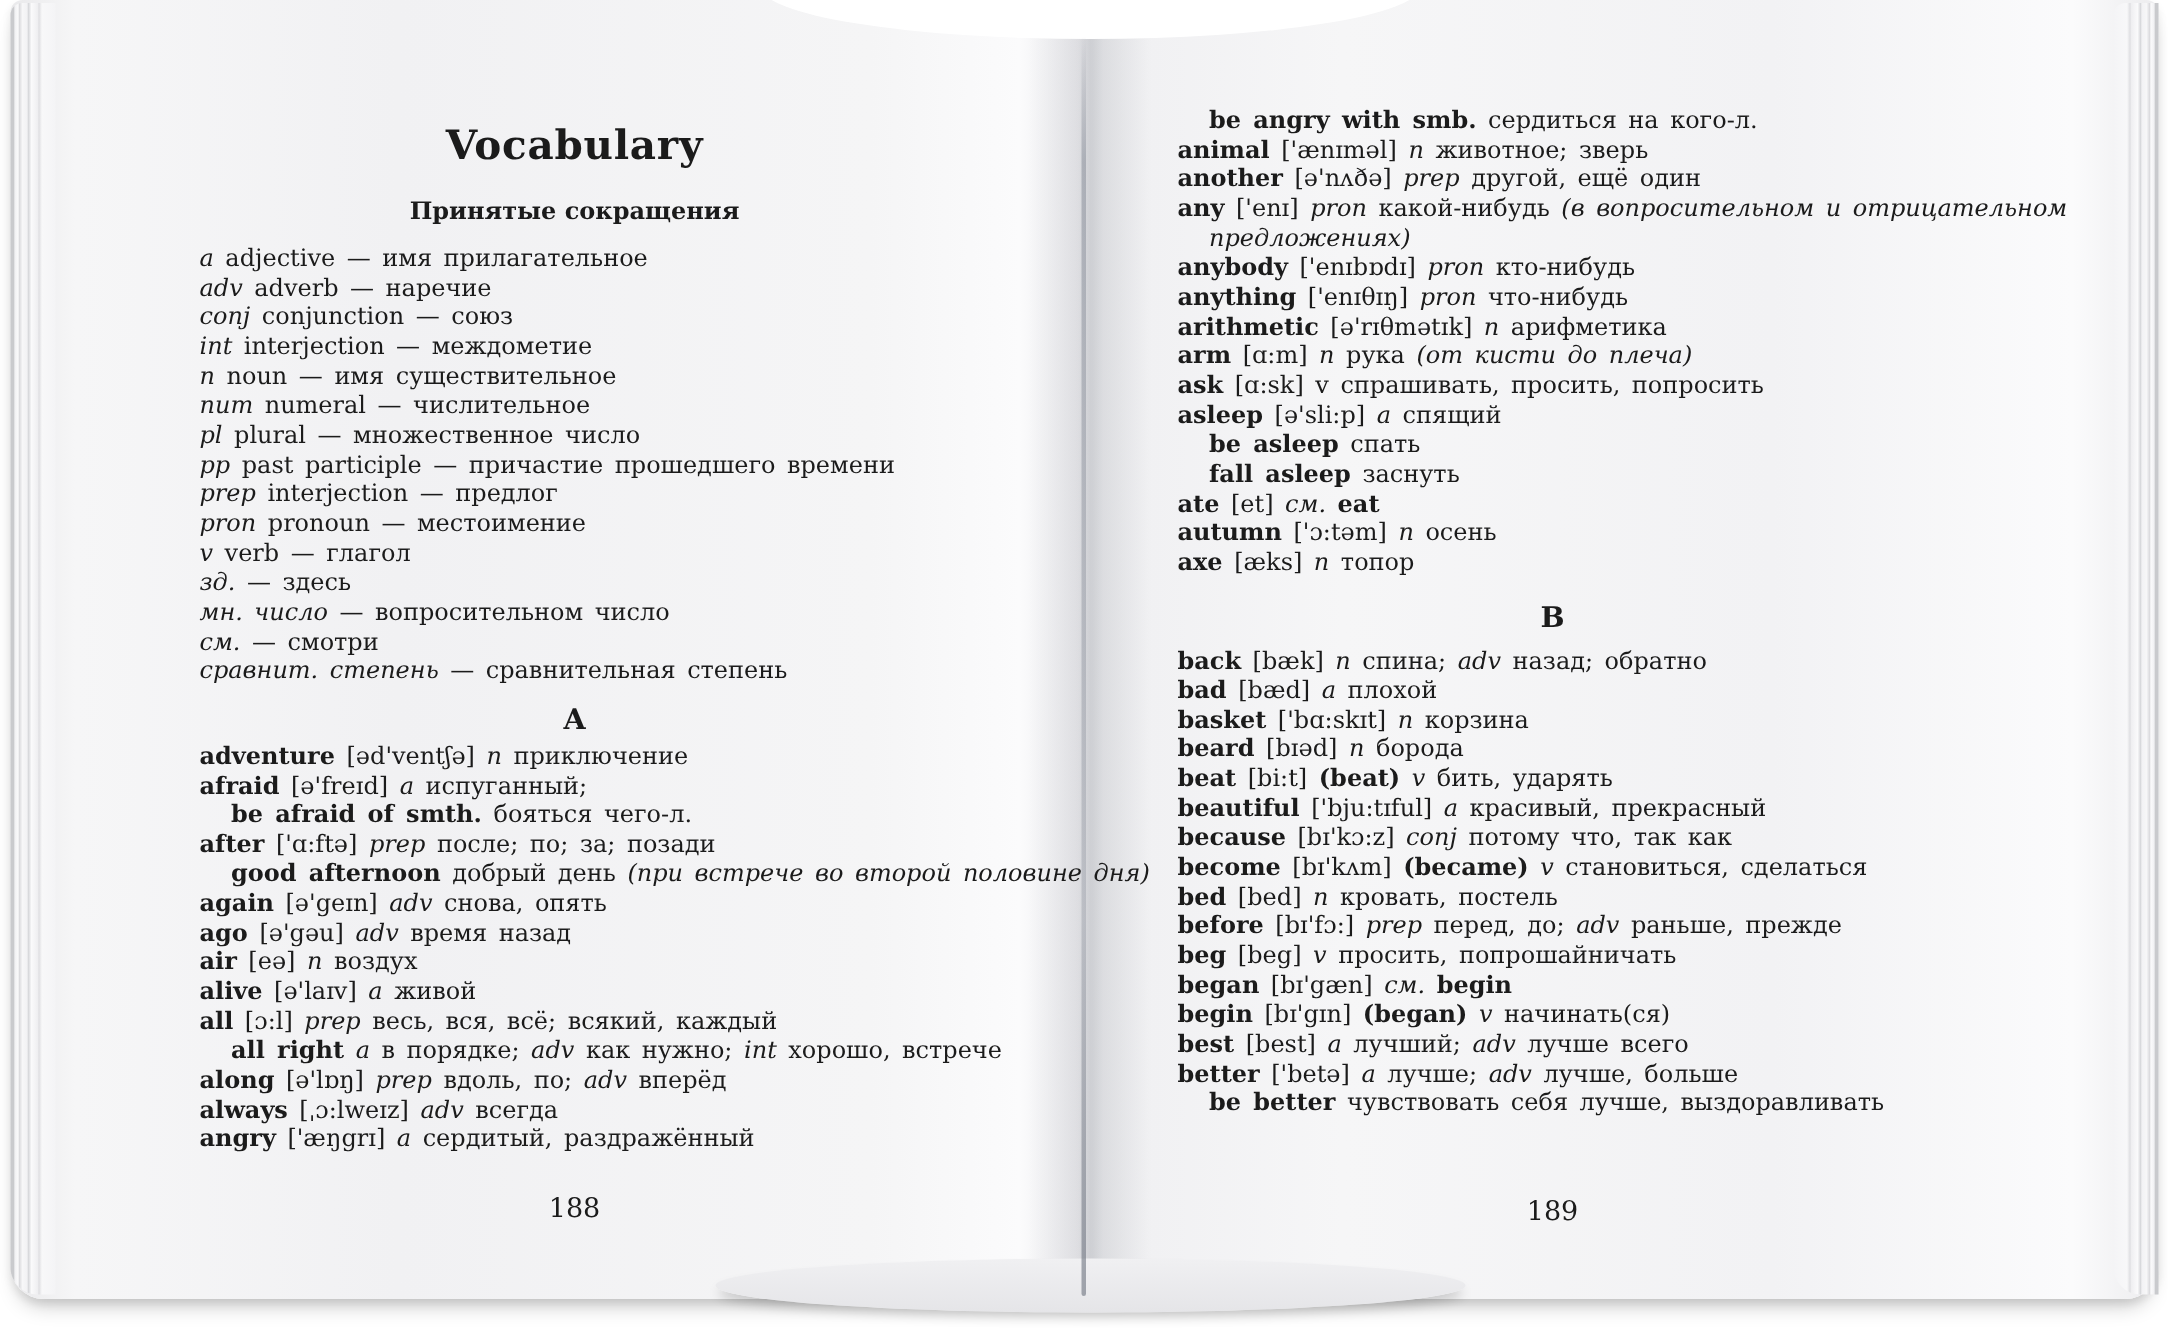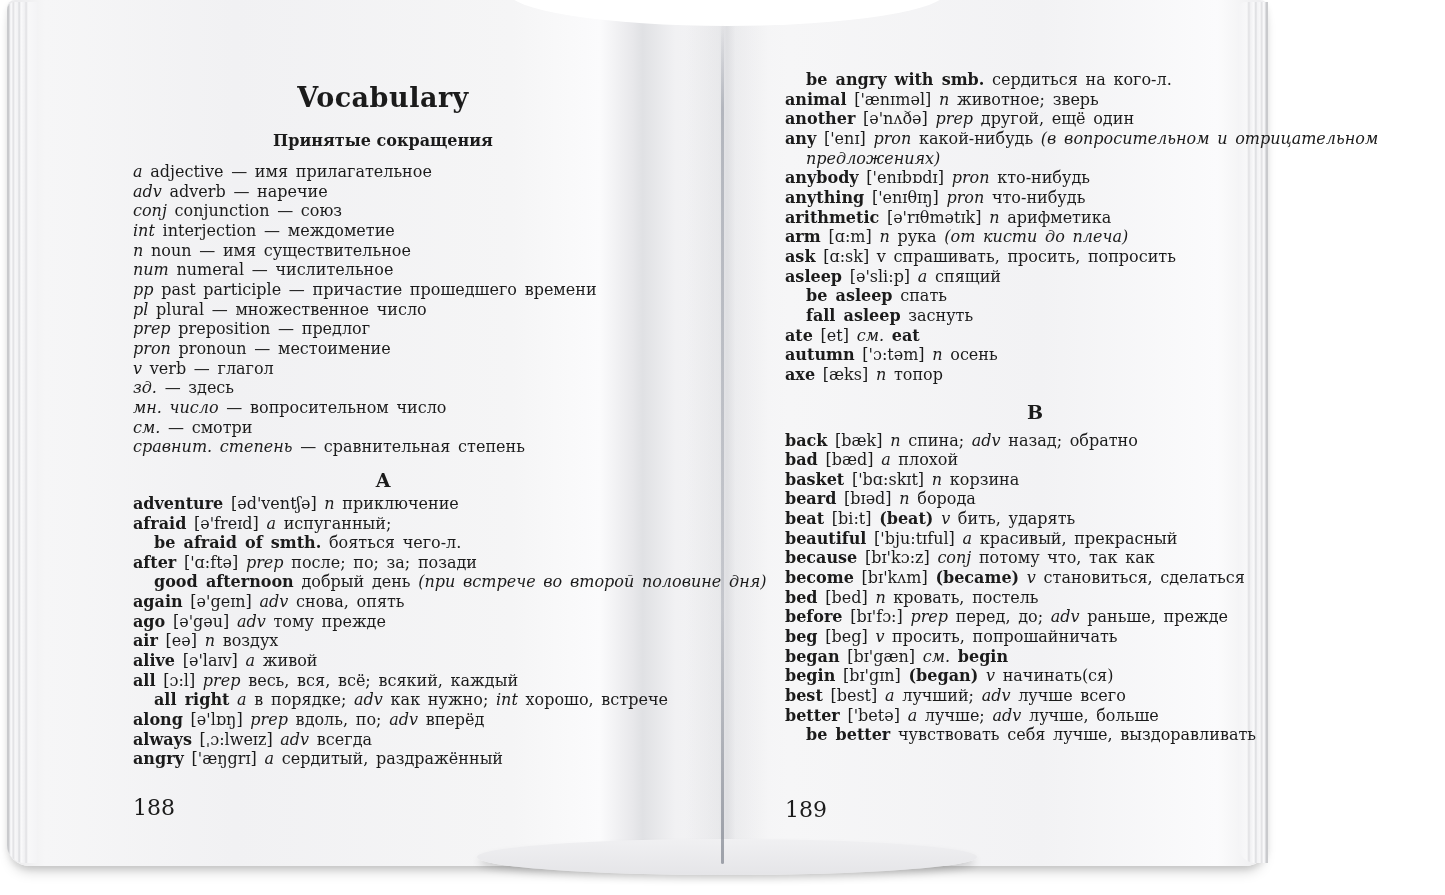--- a/index.html
+++ b/index.html
@@ -3,21 +3,21 @@
 <meta charset="utf-8">
 <style>
   html,body{margin:0;padding:0;}
   body{
     width:1445px;height:895px;overflow:hidden;position:relative;
     background:#ffffff;
     font-family:"DejaVu Serif","Liberation Serif",serif;
     color:#1b1b1b;
   }
   .book{
-    position:absolute;left:7px;top:0;width:1261px;height:866px;
+    position:absolute;left:7px;top:0;width:1432px;height:866px;
     background:linear-gradient(90deg,
       #e9e9eb 0%, #f6f6f7 3%, #f1f1f3 18%, #f5f5f6 40%, #fbfbfc 47%,
       #e8e8eb 49.6%, #e0e1e4 50.4%, #f1f1f3 53%, #f6f6f7 62%,
       #f2f2f4 82%, #fbfbfc 96%, #ececee 100%);
     border-radius:8px 8px 22px 22px;
     box-shadow:0 10px 14px -6px rgba(0,0,0,.22), 0 3px 6px rgba(0,0,0,.08);
   }
   .top-notch{
     position:absolute;left:500px;top:-44px;width:440px;height:70px;
     background:#ffffff;border-radius:50%;
@@ -60,21 +60,21 @@
   }
   #letter-a{margin:12px 0 3px;}
   #letter-b{margin:16px 0 8px;}
   .line{
     font-size:16px;line-height:19.65px;word-spacing:2.6px;white-space:nowrap;
   }
   .ind{padding-left:21px;}
   .s-b{font-weight:bold;}
   .s-i{font-style:italic;}
   .page-number{
-    position:absolute;width:500px;font-size:22px;
+    position:absolute;width:500px;text-align:center;font-size:18px;
   }
   .pn-left{left:126px;top:795px;}
   .pn-right{left:778px;top:797px;}
 </style>
 </head>
 <body>
 
 <div class="book">
   <div class="edges edges-left"></div>
   <div class="edges edges-right"></div>
@@ -86,39 +86,39 @@
   <div class="content content-left">
     <div class="page-title">Vocabulary</div>
     <div class="subtitle">Принятые сокращения</div>
     <div id="abbr-list">
         <div class="line"><span class="s-i">a</span><span class="s-r"> adjective — имя прилагательное</span></div>
         <div class="line"><span class="s-i">adv</span><span class="s-r"> adverb — наречие</span></div>
         <div class="line"><span class="s-i">conj</span><span class="s-r"> conjunction — союз</span></div>
         <div class="line"><span class="s-i">int</span><span class="s-r"> interjection — междометие</span></div>
         <div class="line"><span class="s-i">n</span><span class="s-r"> noun — имя существительное</span></div>
         <div class="line"><span class="s-i">num</span><span class="s-r"> numeral — числительное</span></div>
+        <div class="line"><span class="s-i">pl</span><span class="s-r"> plural — множественное число</span></div>
         <div class="line"><span class="s-i">pp</span><span class="s-r"> past participle — причастие прошедшего времени</span></div>
-        <div class="line"><span class="s-i">pl</span><span class="s-r"> plural — множественное число</span></div>
-        <div class="line"><span class="s-i">prep</span><span class="s-r"> preposition — предлог</span></div>
+        <div class="line"><span class="s-i">prep</span><span class="s-r"> interjection — предлог</span></div>
         <div class="line"><span class="s-i">pron</span><span class="s-r"> pronoun — местоимение</span></div>
         <div class="line"><span class="s-i">v</span><span class="s-r"> verb — глагол</span></div>
         <div class="line"><span class="s-i">зд.</span><span class="s-r"> — здесь</span></div>
         <div class="line"><span class="s-i">мн. число</span><span class="s-r"> — вопросительном число</span></div>
         <div class="line"><span class="s-i">см.</span><span class="s-r"> — смотри</span></div>
         <div class="line"><span class="s-i">сравнит. степень</span><span class="s-r"> — сравнительная степень</span></div>
       </div>
     <div class="letter-heading" id="letter-a">A</div>
     <div id="entries-a-left">
         <div class="line"><span class="s-b">adventure</span><span class="s-r"> [əd'ventʃə] </span><span class="s-i">n</span><span class="s-r"> приключение</span></div>
         <div class="line"><span class="s-b">afraid</span><span class="s-r"> [ə'freɪd] </span><span class="s-i">a</span><span class="s-r"> испуганный;</span></div>
         <div class="line ind"><span class="s-b">be afraid of smth.</span><span class="s-r"> бояться чего-л.</span></div>
         <div class="line"><span class="s-b">after</span><span class="s-r"> ['ɑ:ftə] </span><span class="s-i">prep</span><span class="s-r"> после; по; за; позади</span></div>
         <div class="line ind"><span class="s-b">good afternoon</span><span class="s-r"> добрый день </span><span class="s-i">(при встрече во второй половине дня)</span></div>
         <div class="line"><span class="s-b">again</span><span class="s-r"> [ə'geɪn] </span><span class="s-i">adv</span><span class="s-r"> снова, опять</span></div>
-        <div class="line"><span class="s-b">ago</span><span class="s-r"> [ə'gəu] </span><span class="s-i">adv</span><span class="s-r"> тому прежде</span></div>
+        <div class="line"><span class="s-b">ago</span><span class="s-r"> [ə'gəu] </span><span class="s-i">adv</span><span class="s-r"> время назад</span></div>
         <div class="line"><span class="s-b">air</span><span class="s-r"> [eə] </span><span class="s-i">n</span><span class="s-r"> воздух</span></div>
         <div class="line"><span class="s-b">alive</span><span class="s-r"> [ə'laɪv] </span><span class="s-i">a</span><span class="s-r"> живой</span></div>
         <div class="line"><span class="s-b">all</span><span class="s-r"> [ɔ:l] </span><span class="s-i">prep</span><span class="s-r"> весь, вся, всё; всякий, каждый</span></div>
         <div class="line ind"><span class="s-b">all right</span><span class="s-r"> </span><span class="s-i">a</span><span class="s-r"> в порядке; </span><span class="s-i">adv</span><span class="s-r"> как нужно; </span><span class="s-i">int</span><span class="s-r"> хорошо, встрече</span></div>
         <div class="line"><span class="s-b">along</span><span class="s-r"> [ə'lɒŋ] </span><span class="s-i">prep</span><span class="s-r"> вдоль, по; </span><span class="s-i">adv</span><span class="s-r"> вперёд</span></div>
         <div class="line"><span class="s-b">always</span><span class="s-r"> [ˌɔ:lweɪz] </span><span class="s-i">adv</span><span class="s-r"> всегда</span></div>
         <div class="line"><span class="s-b">angry</span><span class="s-r"> ['æŋgrɪ] </span><span class="s-i">a</span><span class="s-r"> сердитый, раздражённый</span></div>
       </div>
   </div>
 

